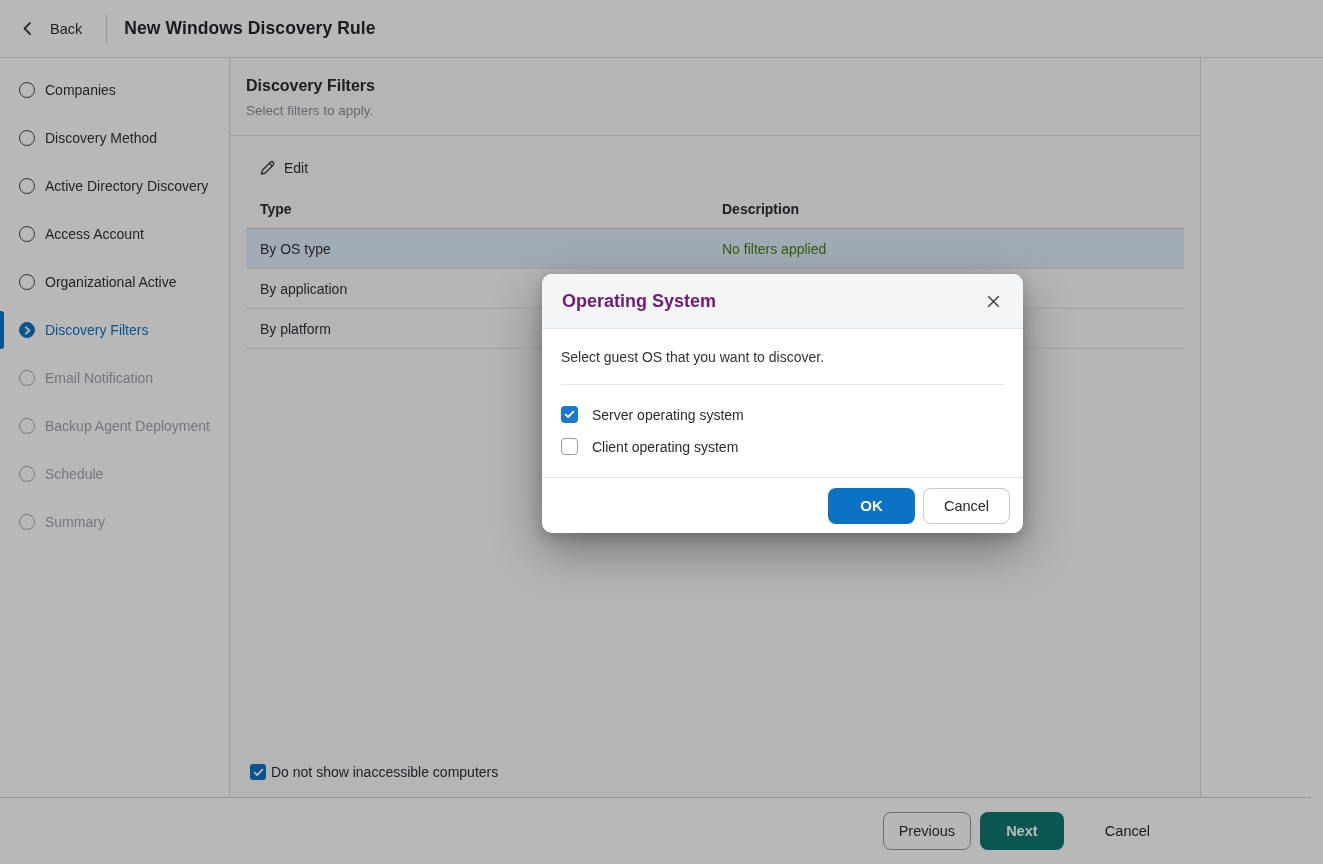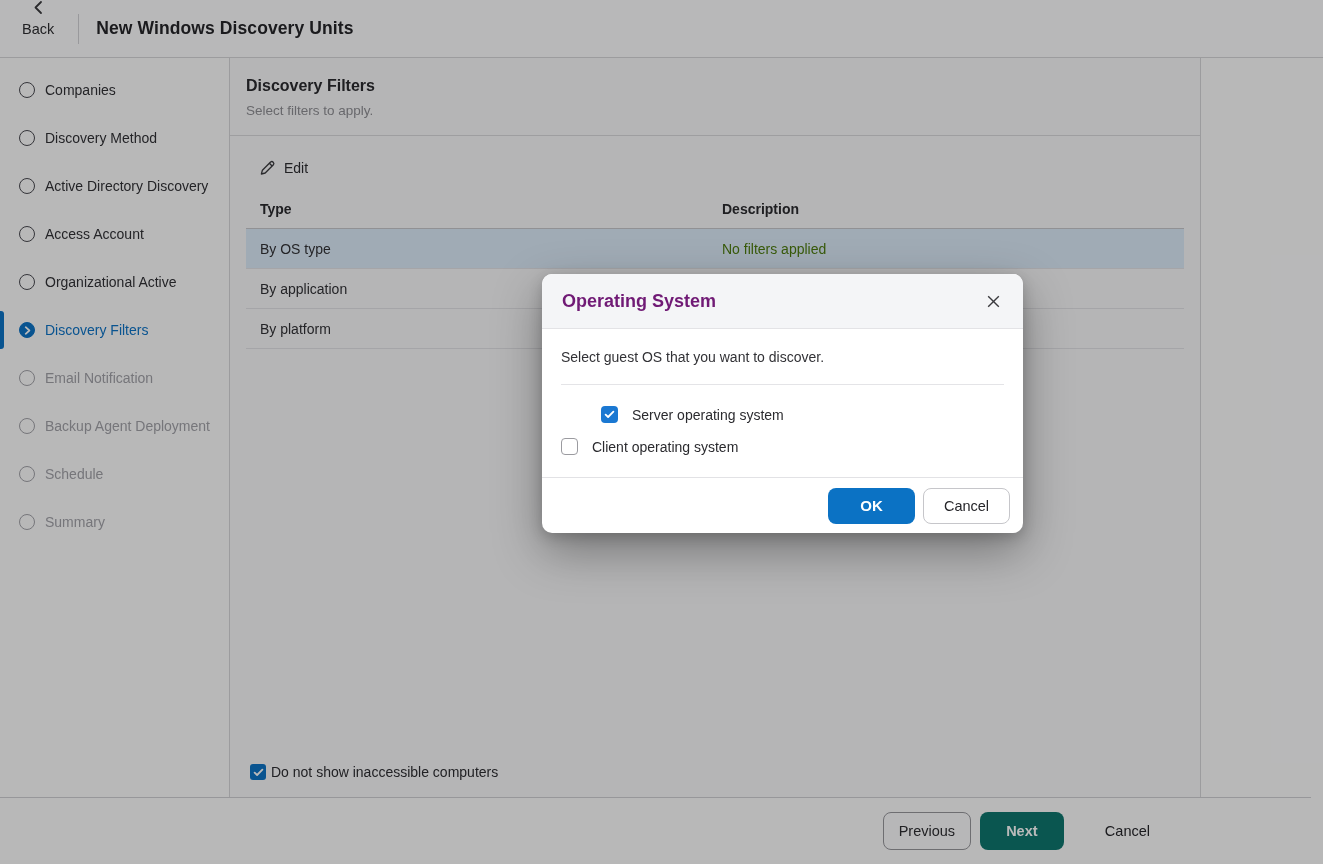--- a/index.html
+++ b/index.html
@@ -10,23 +10,23 @@
     background:#fcfcfd; color:#323236;
   }
 
   
   .app-header {
     position:absolute; top:0; left:0; right:0; height:58px;
     background:#fdfdfe; border-bottom:1px solid #d6d6d9;
     display:flex; align-items:center; z-index:1;
   }
   .back-btn {
-    display:flex; align-items:center; gap:6px;
+    display:flex; align-items:center; gap:18px;
     padding:0 24px 0 22px; height:100%; cursor:pointer;
-    font-size:14.5px; color:#2e2e32;flex-direction:column;
+    font-size:14.5px; color:#2e2e32;
   }
   .header-sep { width:1px; height:30px; background:#d2d2d6; }
   .app-title { margin-left:17px; font-size:17.5px; font-weight:bold; color:#26262a; letter-spacing:.1px; }
 
   
   .sidebar {
     position:absolute; top:58px; left:0; width:230px; bottom:67px;
     background:#fcfcfd; border-right:1px solid #d6d6d9; padding-top:8px;
   }
   .side-item {
@@ -116,21 +116,21 @@
   }
   .dialog-title { font-size:18px; font-weight:bold; color:#701a75; }
   .close-btn { width:20px; height:20px; display:flex; align-items:center; justify-content:center; cursor:pointer; }
   .dialog-body { flex:1; padding:20px 19px 0; }
   .dialog-desc { font-size:14px; color:#323236; }
   .dialog-divider { height:1px; background:#e4e4e7; margin-top:19px; }
   .opt-row {
     display:flex; align-items:center; gap:14px;
     font-size:14px; color:#2b2b2f; cursor:pointer;
   }
-  .opt-row.first { margin-top:21px;margin-left:40px; }
+  .opt-row.first { margin-top:21px; }
   .opt-row + .opt-row { margin-top:15px; }
   .opt-box {
     width:17px; height:17px; border-radius:4px; flex:none;
     display:flex; align-items:center; justify-content:center;
   }
   .opt-box.checked { background:#1a78d2; }
   .opt-box.unchecked { background:#fff; border:1px solid #9b9ba0; }
   .dialog-footer {
     flex:none; height:56px; border-top:1px solid #e2e2e5;
     border-radius:0 0 10px 10px; padding:0 13px;
@@ -145,21 +145,21 @@
 <div class="app-header">
   <div class="back-btn">
     <span style="display:flex;">
       <svg width="10" height="15" viewBox="0 0 10 15">
           <polyline points="8,2 2.5,7.5 8,13" fill="none" stroke="#3a3a3e" stroke-width="1.8" stroke-linecap="round" stroke-linejoin="round"></polyline>
         </svg>
     </span>
     <span>Back</span>
   </div>
   <div class="header-sep"></div>
-  <div class="app-title">New Windows Discovery Units</div>
+  <div class="app-title">New Windows Discovery Rule</div>
 </div>
 
 <div class="sidebar">
 
   <div class="side-item done">
     <span class="circle"></span>
     <span>Companies</span>
   </div>
   <div class="side-item done">
     <span class="circle"></span>

